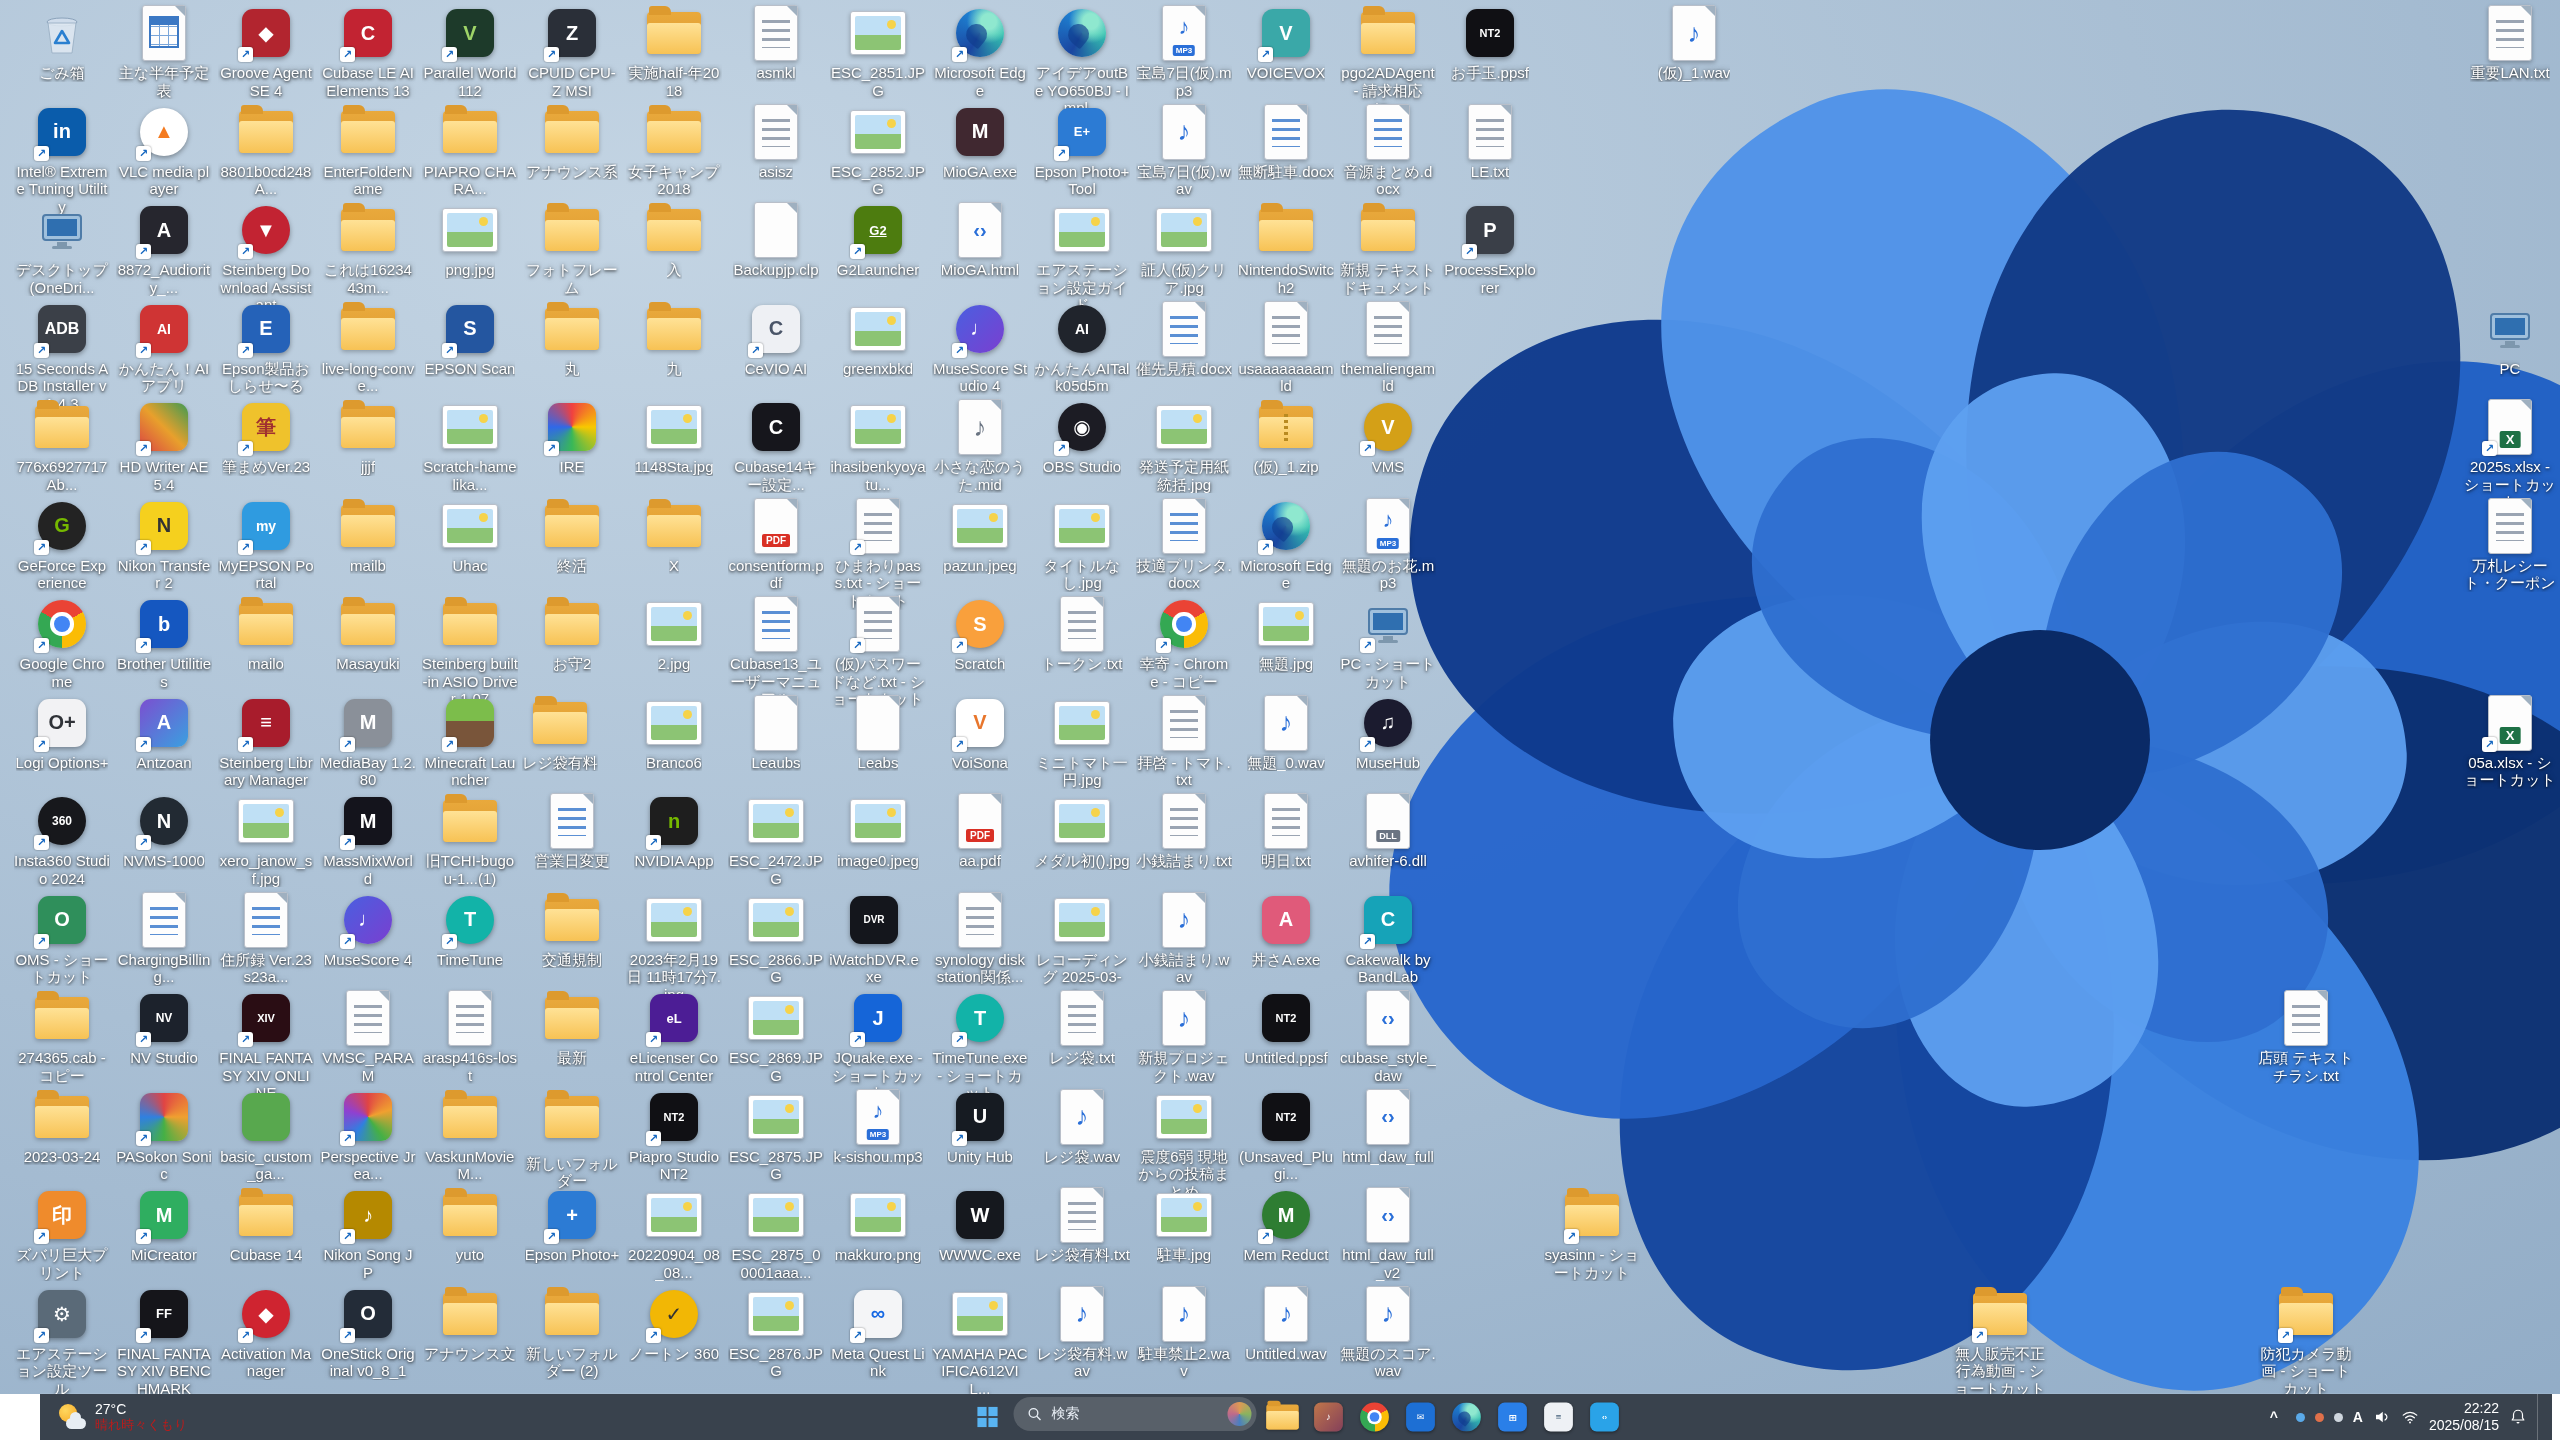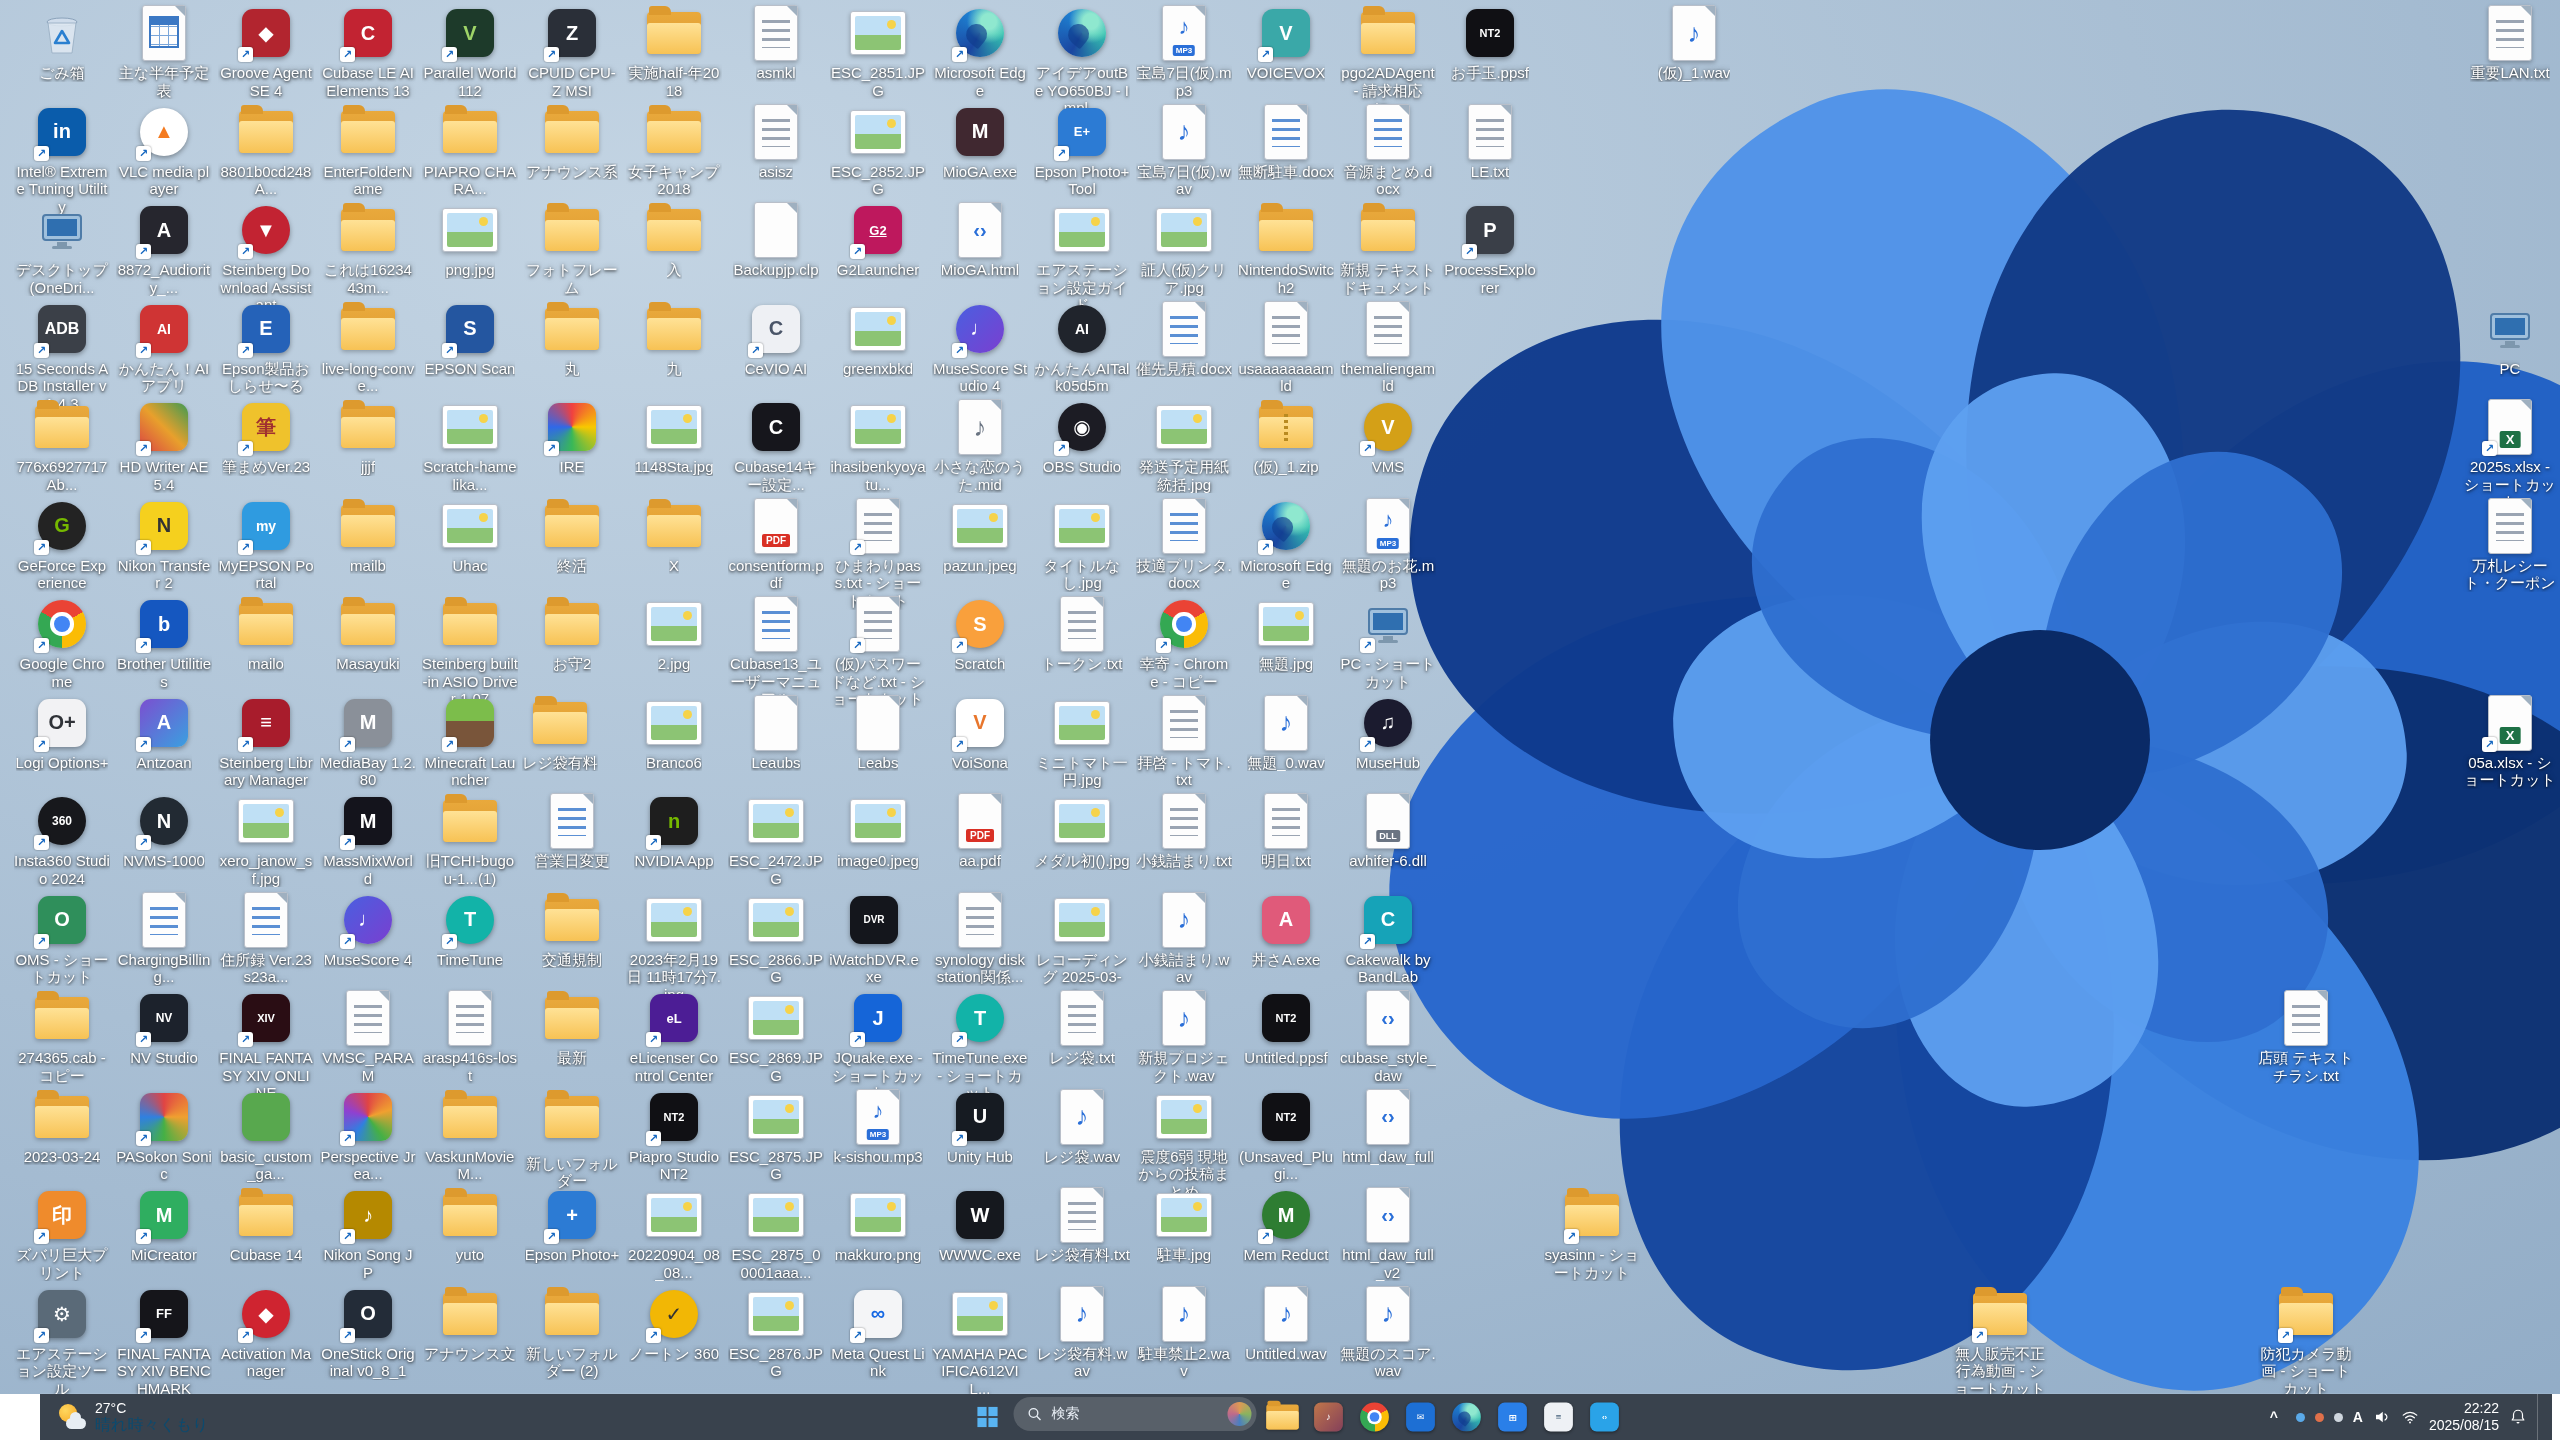--- a/index.html
+++ b/index.html
@@ -71,21 +71,21 @@
   
   #taskbar{position:absolute;left:0;right:8px;bottom:0;height:46px;z-index:10;
     background:rgba(36,45,58,.9);box-shadow:0 -1px 0 rgba(255,255,255,.08);display:flex;align-items:center;color:#fff;margin-left:40px;}
   .tb-left{position:absolute;left:12px;display:flex;align-items:center;gap:9px;height:100%;padding:0 6px;}
   .wx-icon{width:28px;height:28px;position:relative;}
   .wx-sun{position:absolute;left:1px;top:1px;width:18px;height:18px;border-radius:50%;
     background:radial-gradient(circle at 35% 35%,#ffd75e,#f6a623);}
   .wx-cloud{position:absolute;right:0;bottom:2px;width:20px;height:11px;border-radius:8px;background:#e8eef4;}
   .wx-cloud::before{content:"";position:absolute;left:4px;top:-6px;width:11px;height:11px;border-radius:50%;background:#e8eef4;}
   .wx-temp{font-size:14px;line-height:1.15;}
-  .wx-cond{font-size:16px;line-height:1.15;color:#0c4a6e;}
+  .wx-cond{font-size:13px;line-height:1.15;color:#b91c1c;}
   .tb-center{position:absolute;left:50%;transform:translateX(-50%);display:flex;align-items:flex-start;gap:6px;}
   .tb-btn{width:40px;height:40px;border-radius:6px;display:flex;align-items:center;justify-content:center;}
   .tb-btn .ico{height:auto;margin:0;transform:scale(.6);}
   .search-pill{height:34px;min-width:225px;border-radius:17px;background:rgba(255,255,255,.16);
     display:flex;align-items:center;gap:9px;padding:0 5px 0 13px;font-size:14px;color:#e8eef5;}
   .search-thumb{width:24px;height:24px;border-radius:50%;margin-left:auto;
     background:conic-gradient(#d95,#8ab35f,#4a7fc0,#c06a8a,#d95);}
   .tb-right{position:absolute;right:8px;display:flex;align-items:center;gap:10px;height:100%;}
   .tray-glyph{font-size:14px;font-weight:bold;color:#fff;}
   .tray-dot{width:9px;height:9px;border-radius:50%;display:inline-block;}
@@ -952,21 +952,21 @@
       <div class="lbl">ESC_2851.JPG</div>
     </div>
     <div class="cell" title="ESC_2852.JPG" style="left: 830px; top: 102.5px;">
       <div class="ico">
         <div class="f-img"></div>
       </div>
       <div class="lbl">ESC_2852.JPG</div>
     </div>
     <div class="cell" title="G2Launcher" style="left: 830px; top: 201px;">
       <div class="ico">
-        <div class="f-app" style="background: #be185d; text-decoration: underline;">
+        <div class="f-app" style="background: #4d7c0f; text-decoration: underline;">
           <span style="font-size: 13px;">G2</span>
         </div>
         <div class="sc-badge">↗</div>
       </div>
       <div class="lbl">G2Launcher</div>
     </div>
     <div class="cell" title="greenxbkd" style="left: 830px; top: 299.5px;">
       <div class="ico">
         <div class="f-img"></div>
       </div>

